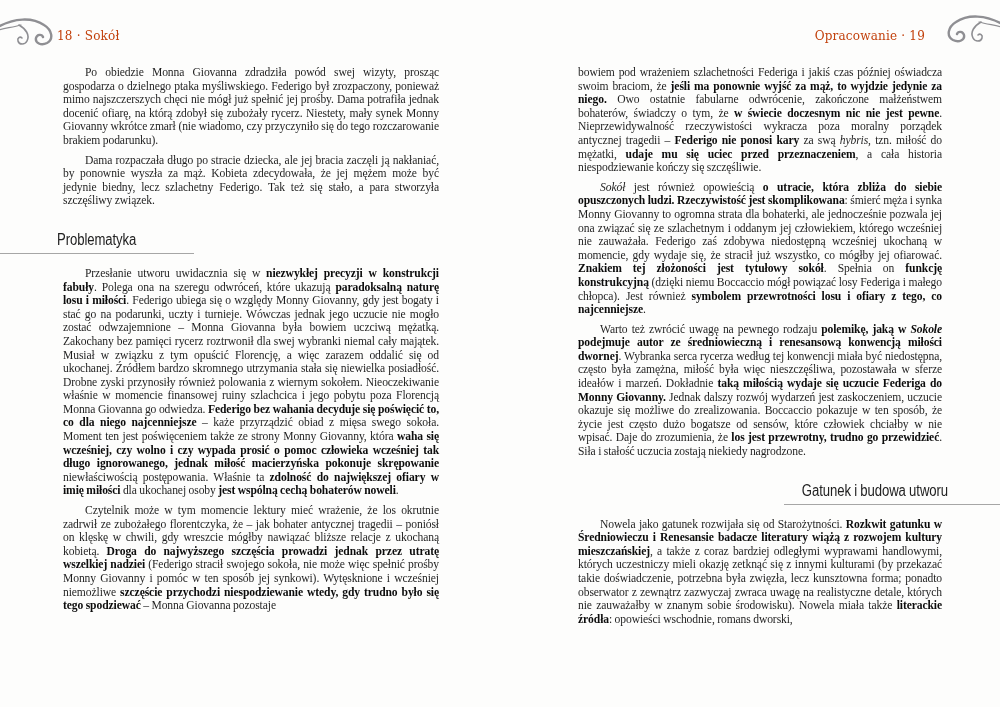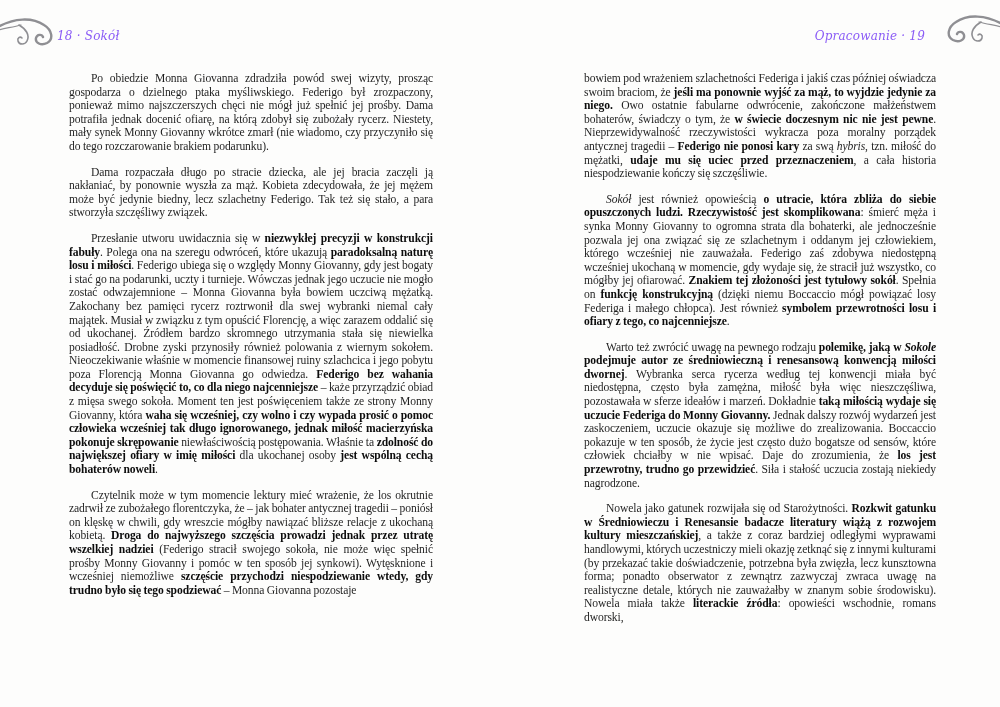--- a/index.html
+++ b/index.html
@@ -15,23 +15,22 @@
     font-family: "Liberation Serif", serif;
     color: #1f1f1f;
   }
   .spread { position: absolute; inset: 0; }
 
   
   .running-head {
     position: absolute;
     top: 29px;
     font-family: "DejaVu Serif", serif;
-    font-style: italic;
     font-size: 12px;
-    color: #8b5cf6;
+    color: #c2410c;
     letter-spacing: 0.2px;
     white-space: nowrap;
   }
   .rh-left  { left: 57px; }
   .rh-right { right: 75px; }
 
   
   .ornament { position: absolute; color: #8f8f93; }
   .ornament svg { display: block; }
   .ornament-left  { left: 0;  top: 14px; }
@@ -43,21 +42,21 @@
     top: 60px;
     text-align: justify;
     font-size: 11.6px;
     line-height: 13.6px;
     letter-spacing: -0.1px;
     word-spacing: -0.3px;
   }
   .col-left  { left: 57px;  width: 388px; }
   .col-right { left: 572px; width: 376px; }
 
-  p.para { margin: 12px; }
+  p.para { margin: 6px; }
   p.para.indent { text-indent: 22px; }
 
   .b { font-weight: bold; color: #0c0c0c; }
   .i { font-style: italic; }
   .b.i { font-weight: bold; font-style: italic; }
 
   
   .heading-block {
     position: relative;
     height: 27px;
@@ -112,27 +111,35 @@
   </div>
 
   <div class="running-head rh-left">18 · Sokół</div>
 
   <div class="running-head rh-right">Opracowanie · 19</div>
 
   <div class="page-col col-left" lang="pl">
     <p class="para indent"><span>Po obiedzie Monna Giovanna zdradziła powód swej wizyty, prosząc gospodarza o dzielnego ptaka myśliwskiego. Federigo był zrozpaczony, ponieważ mimo najszczerszych chęci nie mógł już spełnić jej prośby. Dama potrafiła jednak docenić ofiarę, na którą zdobył się zubożały rycerz. Niestety, mały synek Monny Giovanny wkrótce zmarł (nie wiadomo, czy przyczyniło się do tego rozczarowanie brakiem podarunku).</span></p>
     <p class="para indent"><span>Dama rozpaczała długo po stracie dziecka, ale jej bracia zaczęli ją nakłaniać, by ponownie wyszła za mąż. Kobieta zdecydowała, że jej mężem może być jedynie biedny, lecz szlachetny Federigo. Tak też się stało, a para stworzyła szczęśliwy związek.</span></p>
 
+    <div class="heading-block hb-left">
+      <h2 class="section-heading">Problematyka</h2>
+      <div class="heading-rule"></div>
+    </div>
 
     <p class="para indent"><span>Przesłanie utworu uwidacznia się w </span><span class="b">niezwykłej precyzji w konstrukcji fabuły</span><span>. Polega ona na szeregu odwróceń, które ukazują </span><span class="b">paradoksalną naturę losu i miłości</span><span>. Federigo ubiega się o względy Monny Giovanny, gdy jest bogaty i stać go na podarunki, uczty i turnieje. Wówczas jednak jego uczucie nie mogło zostać odwzajemnione – Monna Giovanna była bowiem uczciwą mężatką. Zakochany bez pamięci rycerz roztrwonił dla swej wybranki niemal cały majątek. Musiał w związku z tym opuścić Florencję, a więc zarazem oddalić się od ukochanej. Źródłem bardzo skromnego utrzymania stała się niewielka posiadłość. Drobne zyski przynosiły również polowania z wiernym sokołem. Nieoczekiwanie właśnie w momencie finansowej ruiny szlachcica i jego pobytu poza Florencją Monna Giovanna go odwiedza. </span><span class="b">Federigo bez wahania decyduje się poświęcić to, co dla niego najcenniejsze</span><span> – każe przyrządzić obiad z mięsa swego sokoła. Moment ten jest poświęceniem także ze strony Monny Giovanny, która </span><span class="b">waha się wcześniej, czy wolno i czy wypada prosić o pomoc człowieka wcześniej tak długo ignorowanego, jednak miłość macierzyńska pokonuje skrępowanie</span><span> niewłaściwością postępowania. Właśnie ta </span><span class="b">zdolność do największej ofiary w imię miłości</span><span> dla ukochanej osoby </span><span class="b">jest wspólną cechą bohaterów noweli</span><span>.</span></p>
     <p class="para indent"><span>Czytelnik może w tym momencie lektury mieć wrażenie, że los okrutnie zadrwił ze zubożałego florentczyka, że – jak bohater antycznej tragedii – poniósł on klęskę w chwili, gdy wreszcie mógłby nawiązać bliższe relacje z ukochaną kobietą. </span><span class="b">Droga do najwyższego szczęścia prowadzi jednak przez utratę wszelkiej nadziei</span><span> (Federigo stracił swojego sokoła, nie może więc spełnić prośby Monny Giovanny i pomóc w ten sposób jej synkowi). Wytęsknione i wcześniej niemożliwe </span><span class="b">szczęście przychodzi niespodziewanie wtedy, gdy trudno było się tego spodziewać</span><span> – Monna Giovanna pozostaje</span></p>
   </div>
 
   <div class="page-col col-right" lang="pl">
     <p class="para"><span>bowiem pod wrażeniem szlachetności Federiga i jakiś czas później oświadcza swoim braciom, że </span><span class="b">jeśli ma ponownie wyjść za mąż, to wyjdzie jedynie za niego.</span><span> Owo ostatnie fabularne odwrócenie, zakończone małżeństwem bohaterów, świadczy o tym, że </span><span class="b">w świecie doczesnym nic nie jest pewne</span><span>. Nieprzewidywalność rzeczywistości wykracza poza moralny porządek antycznej tragedii – </span><span class="b">Federigo nie ponosi kary</span><span> za swą </span><span class="i">hybris</span><span>, tzn. miłość do mężatki, </span><span class="b">udaje mu się uciec przed przeznaczeniem</span><span>, a cała historia niespodziewanie kończy się szczęśliwie.</span></p>
     <p class="para indent"><span class="i">Sokół</span><span> jest również opowieścią </span><span class="b">o utracie, która zbliża do siebie opuszczonych ludzi. Rzeczywistość jest skomplikowana</span><span>: śmierć męża i synka Monny Giovanny to ogromna strata dla bohaterki, ale jednocześnie pozwala jej ona związać się ze szlachetnym i oddanym jej człowiekiem, którego wcześniej nie zauważała. Federigo zaś zdobywa niedostępną wcześniej ukochaną w momencie, gdy wydaje się, że stracił już wszystko, co mógłby jej ofiarować. </span><span class="b">Znakiem tej złożoności jest tytułowy sokół</span><span>. Spełnia on </span><span class="b">funkcję konstrukcyjną</span><span> (dzięki niemu Boccaccio mógł powiązać losy Federiga i małego chłopca). Jest również </span><span class="b">symbolem przewrotności losu i ofiary z tego, co najcenniejsze</span><span>.</span></p>
     <p class="para indent"><span>Warto też zwrócić uwagę na pewnego rodzaju </span><span class="b">polemikę, jaką w </span><span class="b i">Sokole</span><span class="b"> podejmuje autor ze średniowieczną i renesansową konwencją miłości dwornej</span><span>. Wybranka serca rycerza według tej konwencji miała być niedostępna, często była zamężna, miłość była więc nieszczęśliwa, pozostawała w sferze ideałów i marzeń. Dokładnie </span><span class="b">taką miłością wydaje się uczucie Federiga do Monny Giovanny.</span><span> Jednak dalszy rozwój wydarzeń jest zaskoczeniem, uczucie okazuje się możliwe do zrealizowania. Boccaccio pokazuje w ten sposób, że życie jest często dużo bogatsze od sensów, które człowiek chciałby w nie wpisać. Daje do zrozumienia, że </span><span class="b">los jest przewrotny, trudno go przewidzieć</span><span>. Siła i stałość uczucia zostają niekiedy nagrodzone.</span></p>
 
+    <div class="heading-block hb-right">
+      <h2 class="section-heading">Gatunek i budowa utworu</h2>
+      <div class="heading-rule"></div>
+    </div>
 
     <p class="para indent"><span>Nowela jako gatunek rozwijała się od Starożytności. </span><span class="b">Rozkwit gatunku w Średniowieczu i Renesansie badacze literatury wiążą z rozwojem kultury mieszczańskiej</span><span>, a także z coraz bardziej odległymi wyprawami handlowymi, których uczestniczy mieli okazję zetknąć się z innymi kulturami (by przekazać takie doświadczenie, potrzebna była zwięzła, lecz kunsztowna forma; ponadto obserwator z zewnątrz zazwyczaj zwraca uwagę na realistyczne detale, których nie zauważałby w znanym sobie środowisku). Nowela miała także </span><span class="b">literackie źródła</span><span>: opowieści wschodnie, romans dworski,</span></p>
   </div>
 
 </div>
 
 </body></html>

